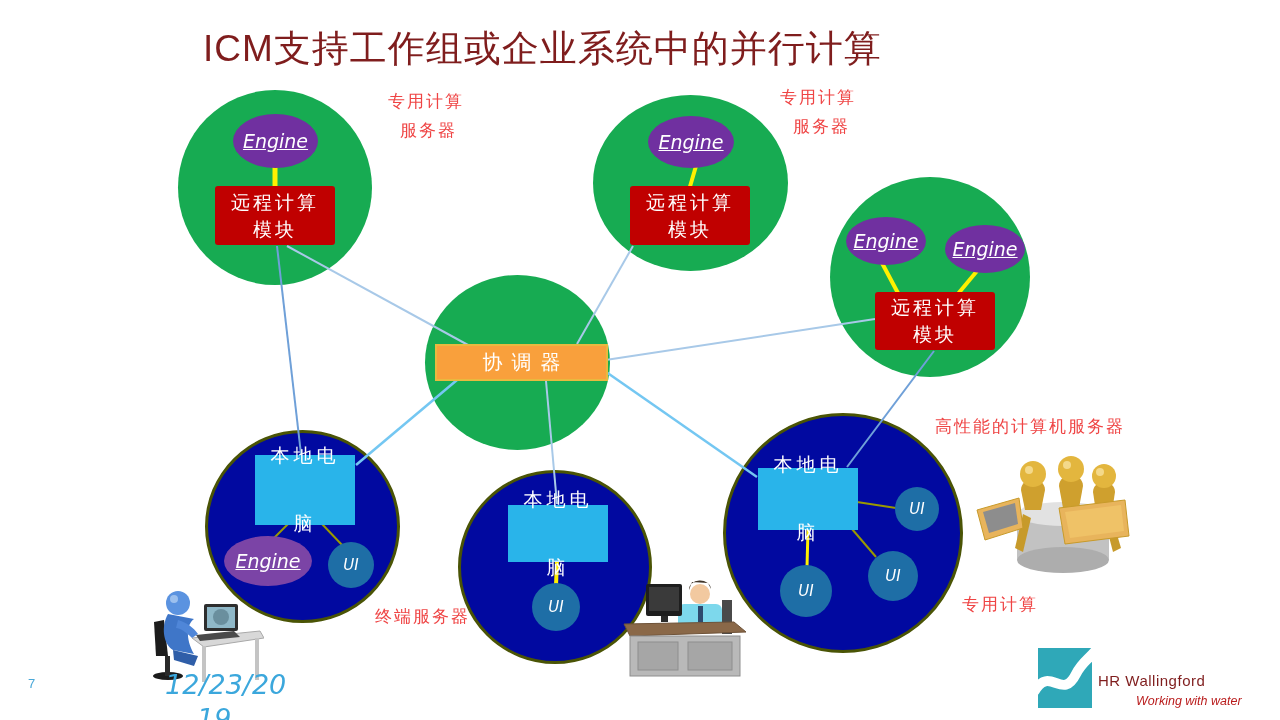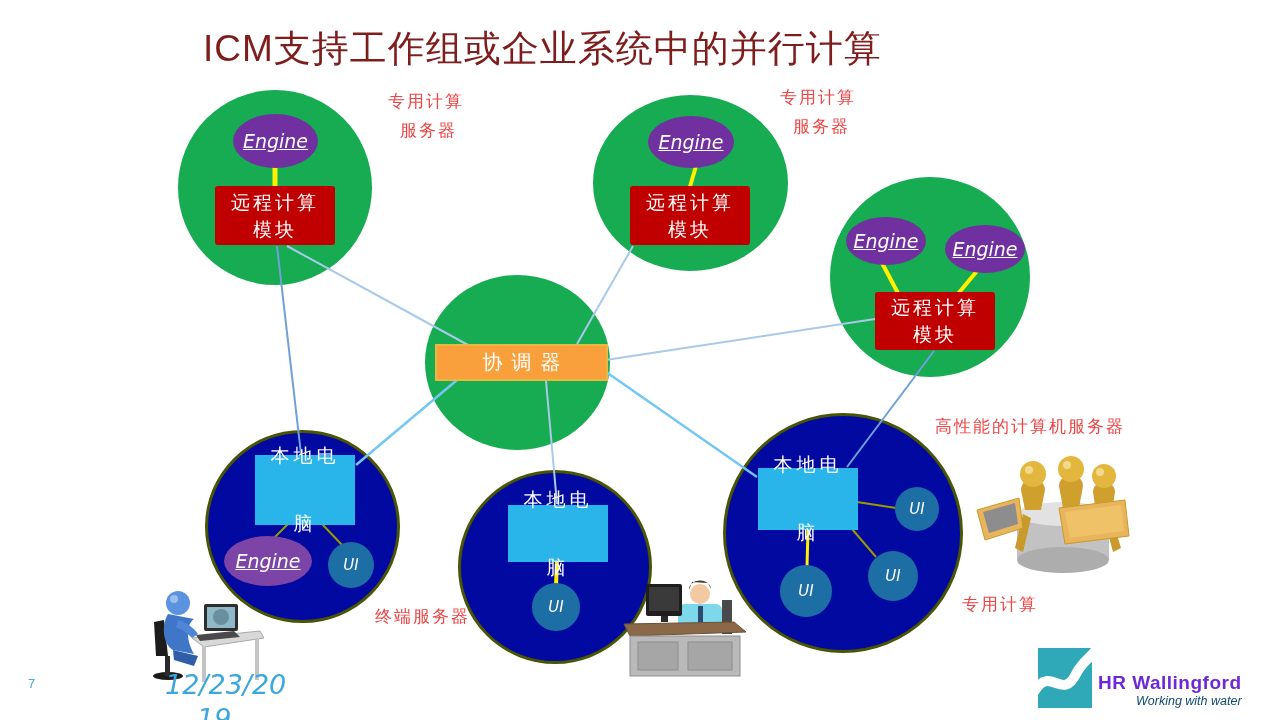--- a/index.html
+++ b/index.html
@@ -24,23 +24,23 @@
            font-family:"DejaVu Serif",serif;font-size:19px;letter-spacing:4px;line-height:1.45;text-align:center;gap:40px;}
   .uicircle{position:absolute;background:#1E6EA6;border-radius:50%;font-style:italic;
             font-size:15px;font-family:"DejaVu Sans",sans-serif;}
   .annotation{position:absolute;z-index:4;color:#ef4444;font-size:17px;
               font-family:"DejaVu Serif",serif;letter-spacing:2px;white-space:nowrap;}
   .pagenum{left:28px;top:676px;color:#4AA8D8;font-size:13px;z-index:4;}
   .dateblock{left:165px;top:668px;z-index:5;color:#3BA7DC;font-size:27px;font-style:italic;
              font-family:"DejaVu Sans",sans-serif;line-height:34px;}
   .dateblock .l2{display:block;margin-left:32px;}
   .logo{left:1038px;top:646px;width:214px;height:64px;z-index:4;}
-  .logo-name{position:absolute;left:60px;top:26px;font-size:19px;font-weight:bold;color:#6d28d9;
+  .logo-name{position:absolute;left:60px;top:26px;font-size:15px;font-weight:normal;color:#7f1d1d;
              font-family:"Liberation Sans",sans-serif;letter-spacing:0.5px;}
-  .logo-tag{position:absolute;left:98px;top:48px;font-size:12.5px;font-style:italic;color:#0c4a6e;
+  .logo-tag{position:absolute;left:98px;top:48px;font-size:12.5px;font-style:italic;color:#b91c1c;
             font-family:"Liberation Sans",sans-serif;}
   .clipart{position:absolute;z-index:4;}
 </style>
 </head>
 <body>
 
 <div class="slide">
 
   <div class="abs title">ICM支持工作组或企业系统中的并行计算</div>
 

